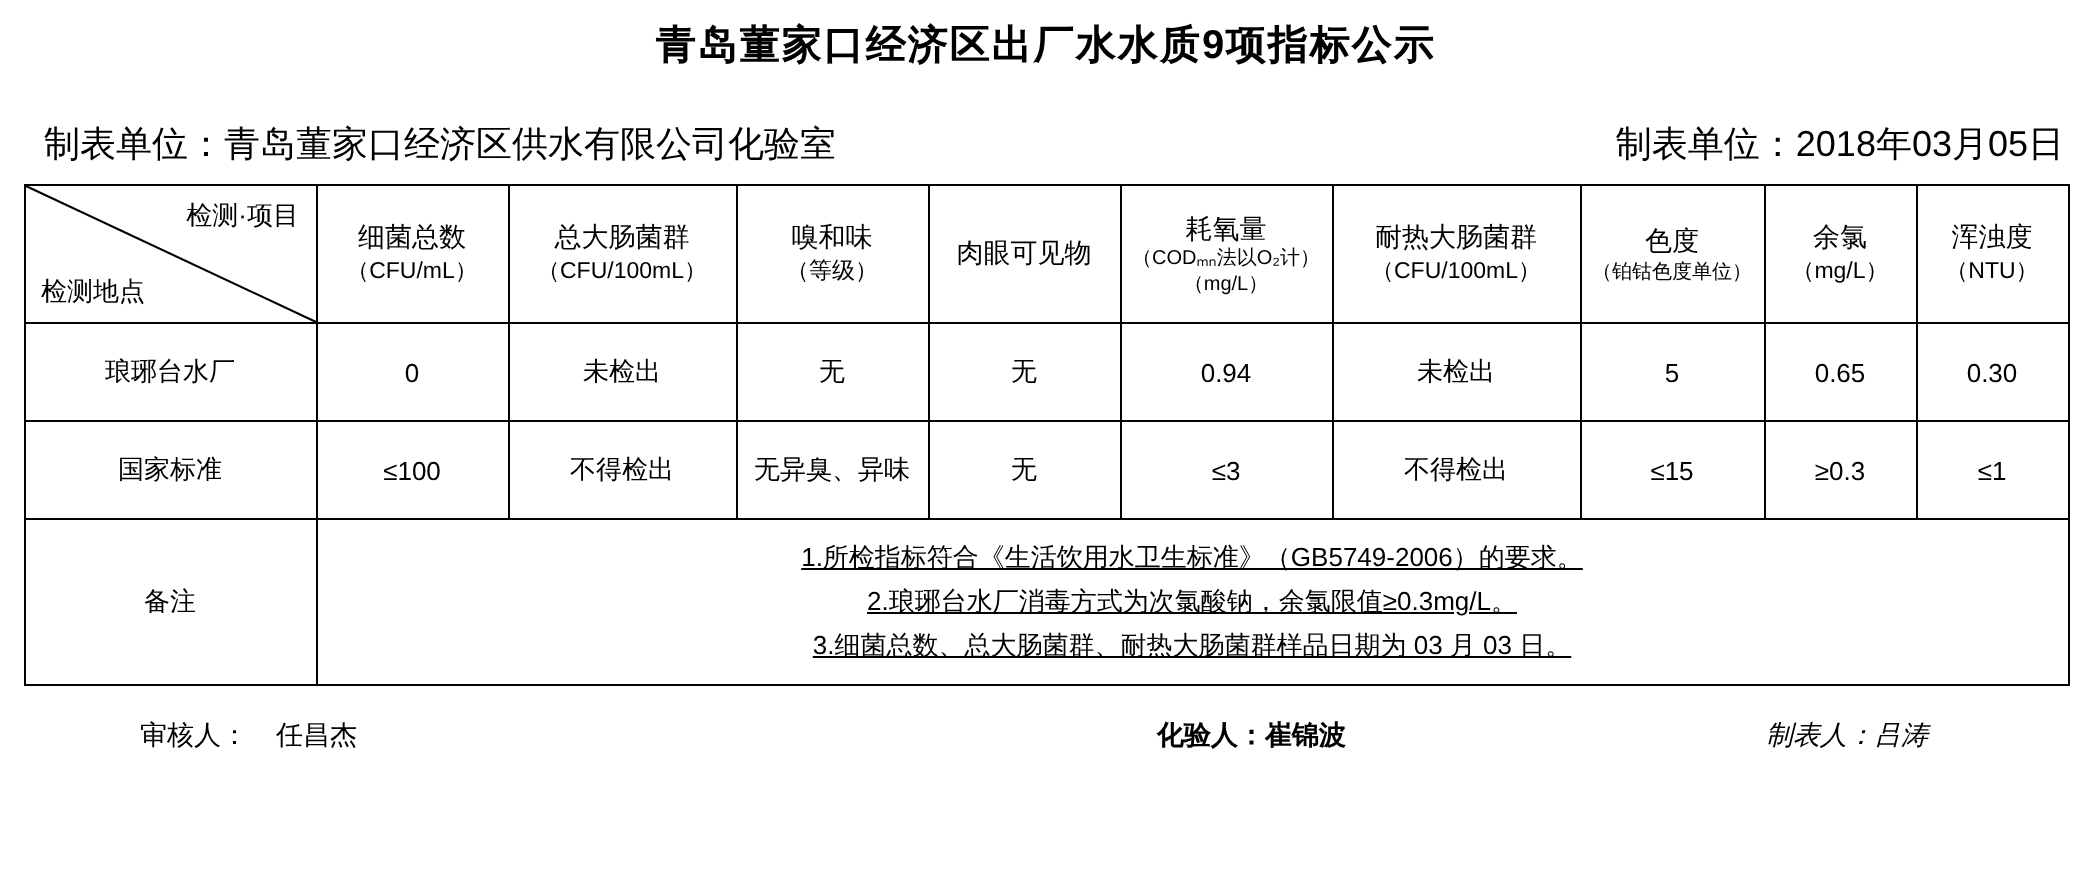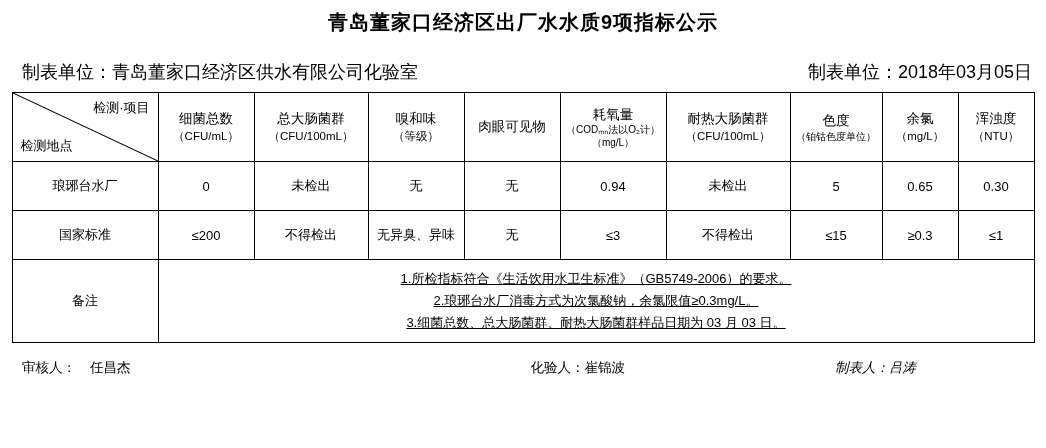--- a/index.html
+++ b/index.html
@@ -101,24 +101,25 @@
     text-align: left;
     padding: 8px 10px;
     font-size: 12.5px;
     line-height: 1.7;
   }
   .note-body div { white-space: nowrap; text-decoration: underline; }
   .footer-row {
     display: flex;
     margin: 16px 0 0 0;
     font-size: 13.5px;
+    padding-left: 48px;
   }
   .footer-item { white-space: nowrap; }
   .f1 { margin-left: 22px; }
-  .f2 { margin-left: 400px; }
+  .f2 { margin-left: 400px; font-weight: bold; }
   .f3 { margin-left: 210px; font-style: italic; }
   .gap { display: inline-block; width: 14px; }
 </style>
 </head>
 <body>
 
 <div class="page">
 
   <div class="title">青岛董家口经济区出厂水水质9项指标公示</div>
 
@@ -196,21 +197,21 @@
         <td class="data-cell">无</td>
         <td class="data-cell">0.94</td>
         <td class="data-cell">未检出</td>
         <td class="data-cell">5</td>
         <td class="data-cell">0.65</td>
         <td class="data-cell">0.30</td>
       </tr>
 
       <tr>
         <td class="row-label">国家标准</td>
-        <td class="data-cell">≤200</td>
+        <td class="data-cell">≤100</td>
         <td class="data-cell">不得检出</td>
         <td class="data-cell">无异臭、异味</td>
         <td class="data-cell">无</td>
         <td class="data-cell">≤3</td>
         <td class="data-cell">不得检出</td>
         <td class="data-cell">≤15</td>
         <td class="data-cell">≥0.3</td>
         <td class="data-cell">≤1</td>
       </tr>
 

